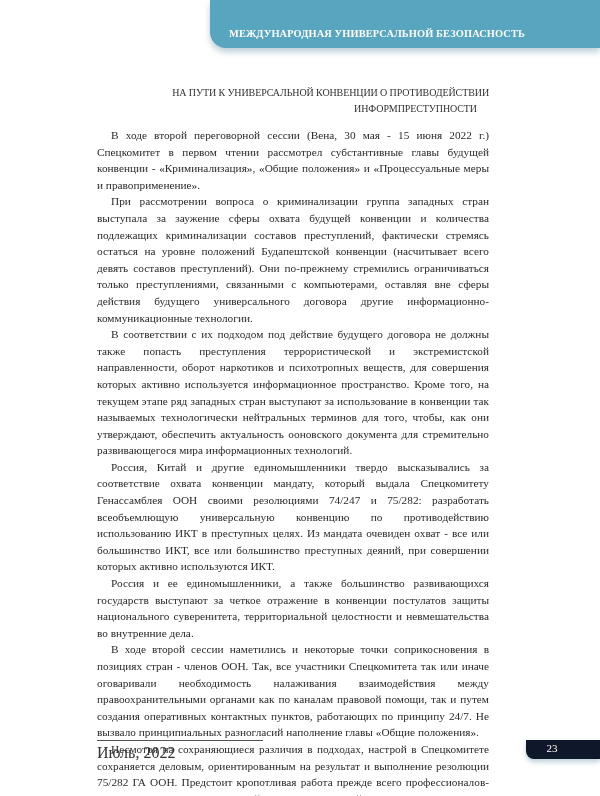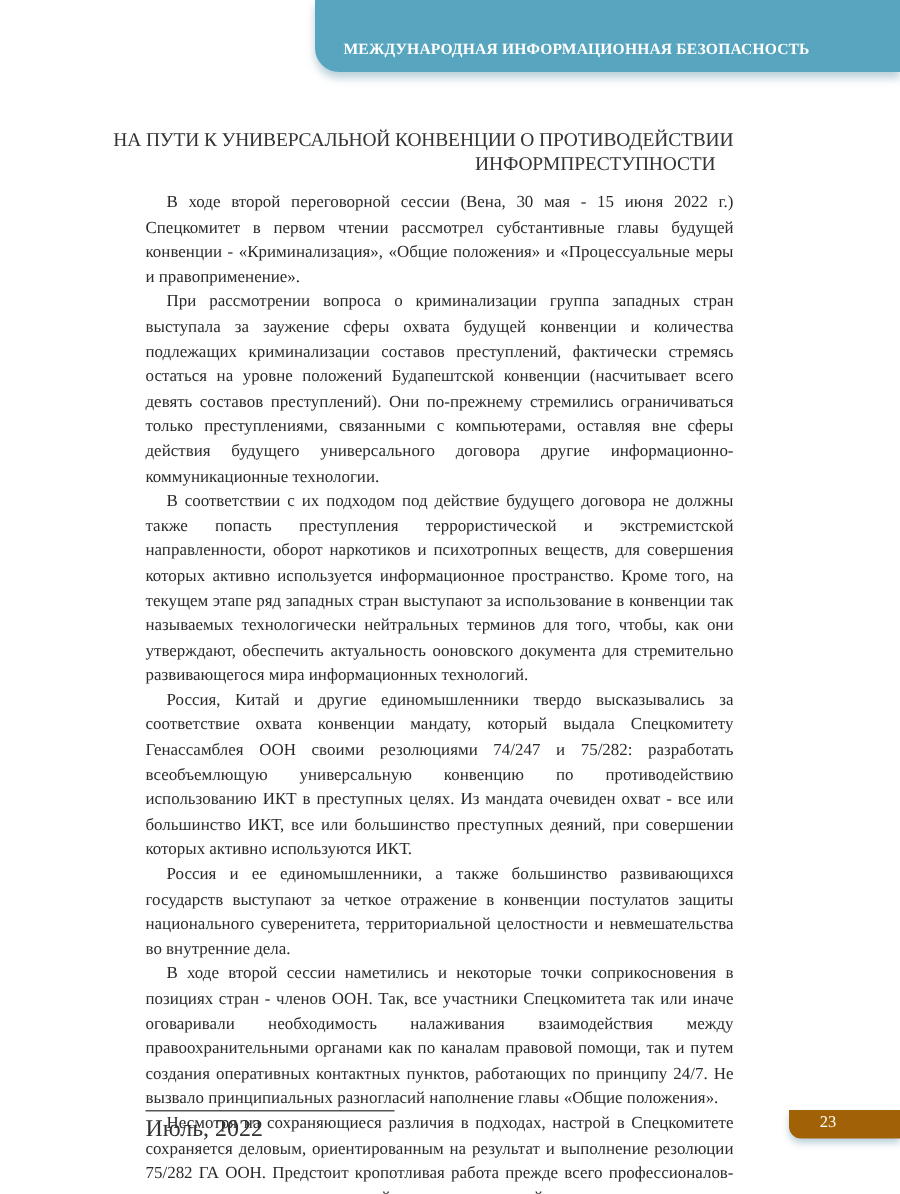--- a/index.html
+++ b/index.html
@@ -16,21 +16,21 @@
     box-shadow: 0 4px 6px rgba(60,120,150,0.35);
   }
   .header-title {
     position: absolute; left: 19px; top: 28px;
     font-family: "Liberation Serif", "DejaVu Serif", serif;
     font-weight: bold; font-size: 10.4px; letter-spacing: 0.1px;
     color: #ffffff; white-space: nowrap;
   }
   .section-title {
     position: absolute; right: 111px; top: 85px; width: 420px;
-    text-align: right; font-size: 13px; line-height: 16px;
+    text-align: right; font-size: 10px; line-height: 16px;
     text-transform: uppercase; color: #333;
     letter-spacing: -0.1px;
   }
   .section-title span { display: block; }
   .section-title .l2 { padding-right: 12px; }
   .body-text {
     position: absolute; left: 97px; top: 127px; width: 392px;
     font-size: 11.3px; line-height: 16.6px; text-align: justify;
     color: #2a2a2a;
   }
@@ -38,33 +38,33 @@
   .footer-rule {
     position: absolute; left: 97px; top: 740px; width: 166px; height: 1px;
     background: #555;
   }
   .footer-date {
     position: absolute; left: 97px; top: 744px;
     font-size: 16px; color: #333;
   }
   .page-tab {
     position: absolute; left: 526px; top: 740px; width: 74px; height: 19px;
-    background: #a16207; border-bottom-left-radius: 8px;
+    background: #0f172a; border-bottom-left-radius: 8px;
     box-shadow: 0 3px 5px rgba(60,120,150,0.35);
   }
   .page-num {
     position: absolute; left: 0; width: 52px; top: 2px; text-align: center;
     color: #ffffff; font-size: 11px;
   }
 </style>
 </head>
 <body>
 
 <div class="header-band">
-  <div class="header-title">МЕЖДУНАРОДНАЯ ИНФОРМАЦИОННАЯ БЕЗОПАСНОСТЬ</div>
+  <div class="header-title">МЕЖДУНАРОДНАЯ УНИВЕРСАЛЬНОЙ БЕЗОПАСНОСТЬ</div>
 </div>
 
 <div class="section-title">
   <span>НА ПУТИ К УНИВЕРСАЛЬНОЙ КОНВЕНЦИИ О ПРОТИВОДЕЙСТВИИ</span>
   <span class="l2">ИНФОРМПРЕСТУПНОСТИ</span>
 </div>
 
 <div class="body-text">
   <p>В ходе второй переговорной сессии (Вена, 30 мая - 15 июня 2022 г.) Спецкомитет в первом чтении рассмотрел субстантивные главы будущей конвенции - «Криминализация», «Общие положения» и «Процессуальные меры и правоприменение».</p>
   <p>При рассмотрении вопроса о криминализации группа западных стран выступала за заужение сферы охвата будущей конвенции и количества подлежащих криминализации составов преступлений, фактически стремясь остаться на уровне положений Будапештской конвенции (насчитывает всего девять составов преступлений). Они по-прежнему стремились ограничиваться только преступлениями, связанными с компьютерами, оставляя вне сферы действия будущего универсального договора другие информационно-коммуникационные технологии.</p>

